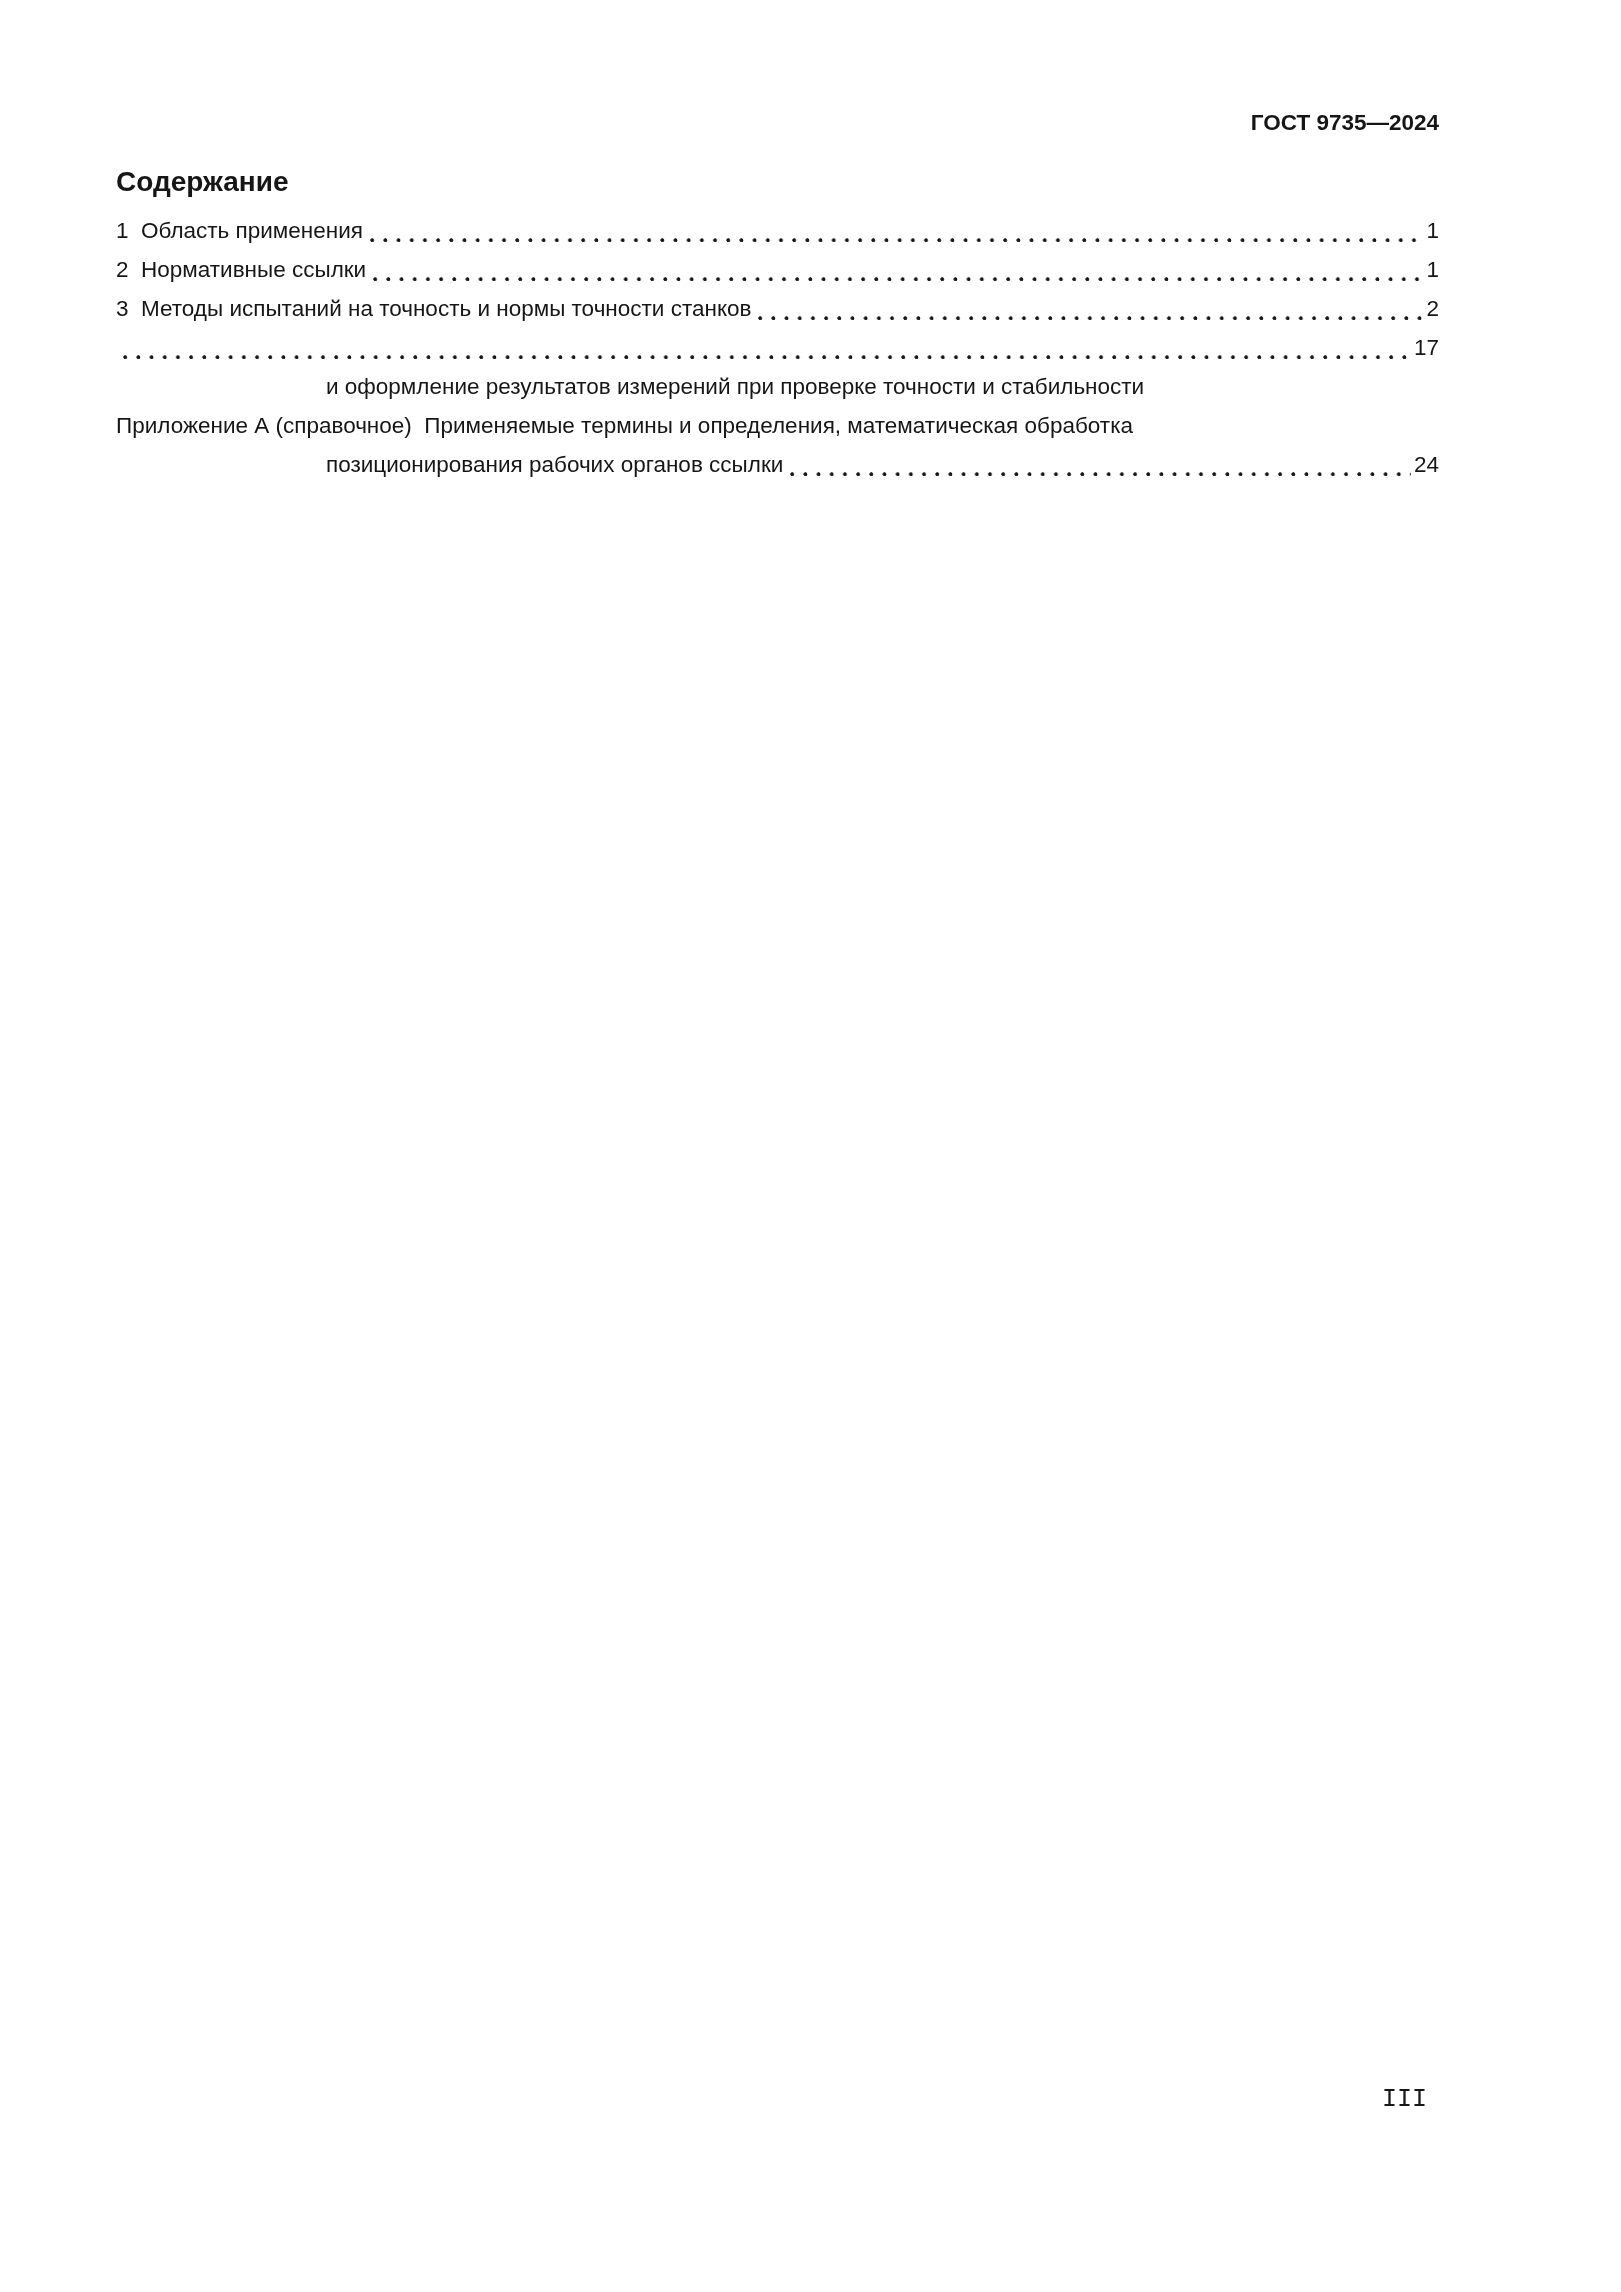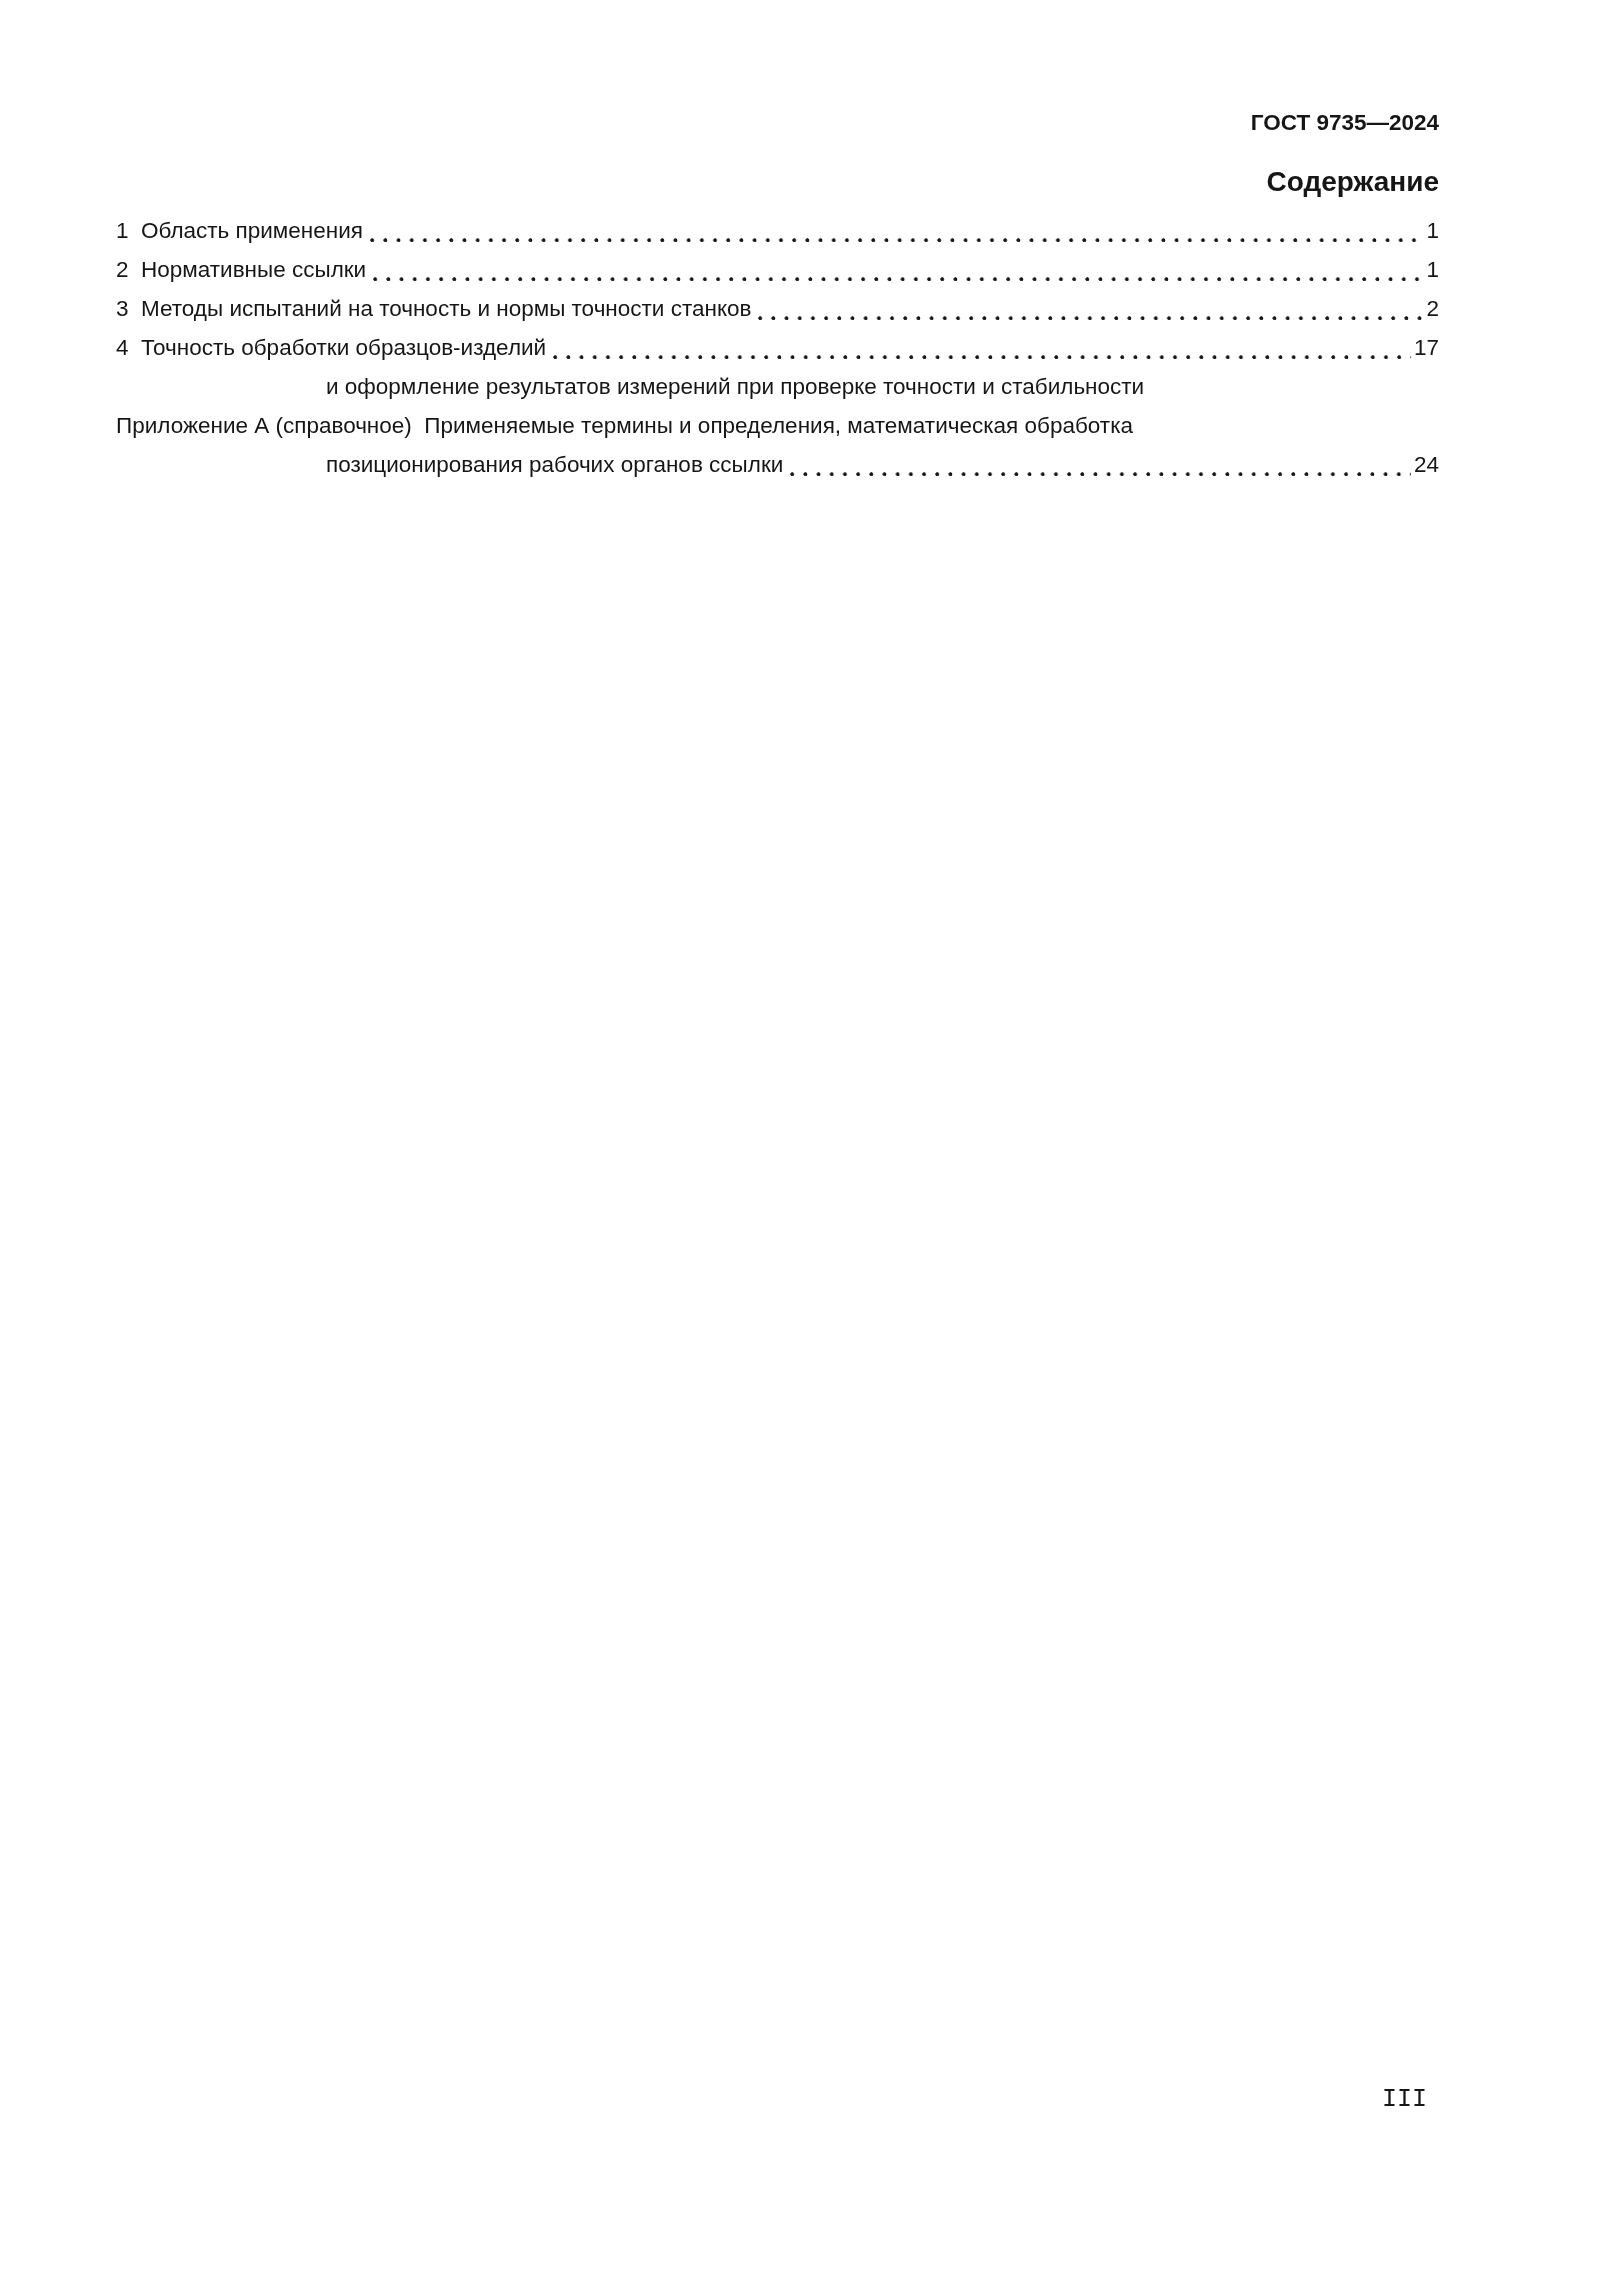--- a/index.html
+++ b/index.html
@@ -22,21 +22,21 @@
   }
   .doc-header {
     padding-top: 98px;
     text-align: right;
     font-weight: bold;
     font-size: 22.5px;
     line-height: 25.5px;
   }
   .doc-title {
     margin-top: 29px;
-    text-align: right;
+    text-align: left;
     font-weight: bold;
     font-size: 28px;
     line-height: 33px;
   }
   .toc {
     margin-top: 13.7px;
     font-size: 22.5px;
     line-height: 39px;
   }
   .toc-row { display: flex; }
@@ -96,21 +96,20 @@
         <span class="toc-page">1</span>
       </div>
 
       <div class="toc-row">
         <span class="toc-label">3  Методы испытаний на точность и нормы точности станков</span>
         <span class="leader"></span>
         <span class="toc-page">2</span>
       </div>
 
       <div class="toc-row">
-        <span class="toc-label">4  Точность обработки образцов-изделий</span>
         <span class="leader"></span>
         <span class="toc-page">17</span>
       </div>
 
       <div class="toc-multirow">
         <div class="appendix-line cont">и оформление результатов измерений при проверке точности и стабильности</div>
         <div class="appendix-line">Приложение А (справочное)  Применяемые термины и определения, математическая обработка</div>
         <div class="cont cont-flex">
           <span class="toc-label">позиционирования рабочих органов ссылки</span>
           <span class="leader"></span>

